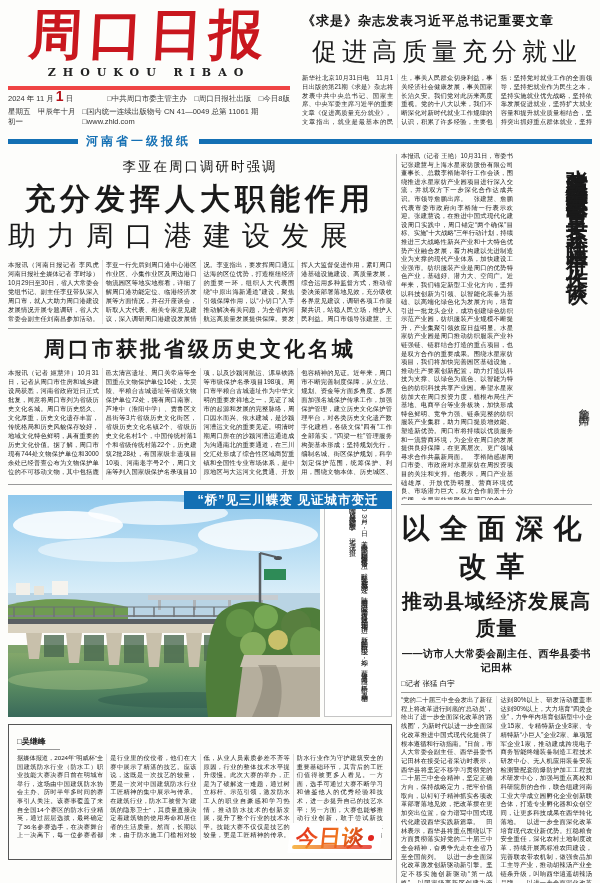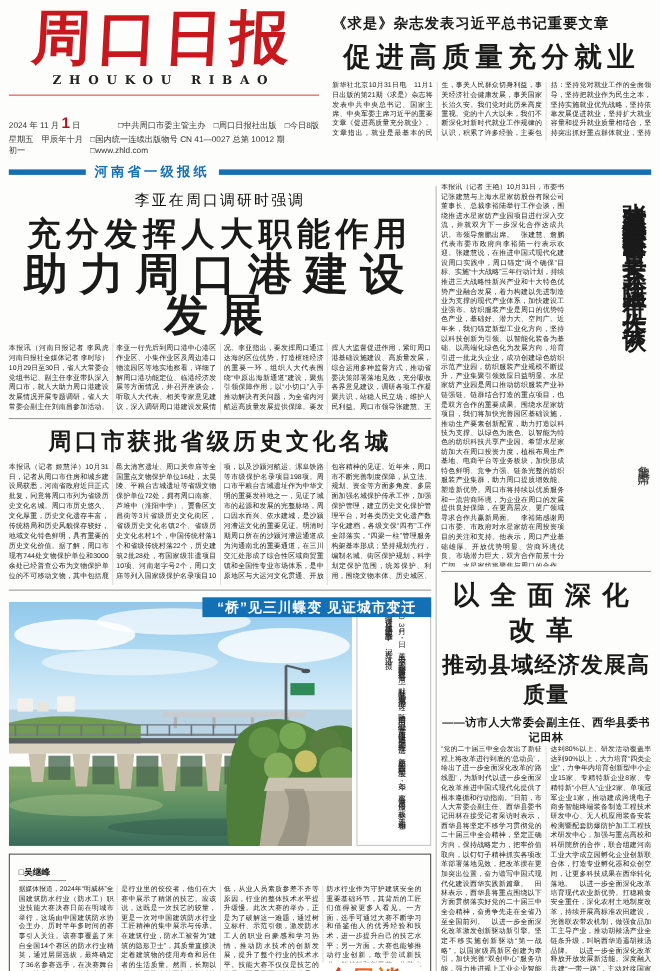--- a/index.html
+++ b/index.html
@@ -3,42 +3,42 @@
 <meta charset="utf-8">
 <style>
   html,body{margin:0;padding:0;background:#f2f2ee;}
   body{width:600px;height:883px;overflow:hidden;font-family:"Liberation Sans",sans-serif;color:#1a1a1a;}
   .page{width:600px;height:883px;background:#fdfdfb;position:relative;}
   
   .header{display:flex;padding:4px 8px 0 8px;}
   .mast{width:282px;flex:none;text-align:center;}
   .mast-title{font-family:"DejaVu Serif",serif;font-weight:bold;color:#c9171e;font-size:54px;line-height:60px;letter-spacing:6px;transform:skewX(-3deg);}
   .mast-pinyin{font-family:"DejaVu Serif",serif;font-weight:bold;font-size:11px;letter-spacing:7px;color:#222;margin-top:2px;}
-  .date-block{margin-top:7px;border-top:1px solid #ef4444;padding-top:20px;font-size:7.5px;color:#333;}
+  .date-block{margin-top:7px;border-top:4px solid #ef4444;padding-top:2px;font-size:7.5px;color:#333;}
   .date-row{display:flex;justify-content:space-between;align-items:baseline;margin-bottom:3px;text-align:left;}
   .date-day{color:#b5121a;font-size:14px;font-weight:bold;line-height:8px;}
   .lede{flex:1;padding-left:12px;}
   .lede-kicker{font-size:13px;font-weight:bold;margin-top:8px;letter-spacing:1px;}
-  .lede-head{font-size:25px;font-weight:700;text-align:center;letter-spacing:5px;margin:5px 0 6px 0;}
+  .lede-head{font-size:25px;font-weight:400;text-align:center;letter-spacing:5px;margin:5px 0 6px 0;}
   .lede-body{column-count:3;column-gap:8px;column-rule:1px solid #ddd;font-size:6.3px;line-height:8.8px;text-align:justify;height:54px;overflow:hidden;color:#222;}
   
   .band{display:flex;align-items:center;margin:3px 8px 0 8px;}
   .band-bar-s{width:70px;height:5px;background:#1470b4;}
   .band-text{color:#1470b4;font-weight:bold;font-size:12px;letter-spacing:3px;padding:0 8px;white-space:nowrap;}
   .band-bar-l{flex:1;height:5px;background:#1470b4;}
   
   .main{display:flex;padding:2px 8px 0 8px;}
   .col-left{width:384px;flex:none;}
   .v-divider{width:1px;background:#bbb;margin:2px 4px 0 4px;}
   .col-right{flex:1;min-width:0;position:relative;}
   .rule{border:0;border-top:1px solid #999;margin:4px 0;}
   
   .lead-kicker{font-size:13.5px;text-align:center;margin-top:6px;letter-spacing:2px;color:#111;}
   .lead-h1{font-size:30px;font-weight:900;text-align:center;letter-spacing:5px;line-height:37px;margin-top:4px;}
-  .lead-h2{font-size:40px;font-weight:700;text-align:center;letter-spacing:11px;line-height:37px;}
+  .lead-h2{font-size:28px;font-weight:400;letter-spacing:11px;line-height:37px;}
   .lead-body{margin-top:6px;column-count:4;column-gap:7px;column-rule:1px solid #ddd;font-size:6.3px;line-height:9px;text-align:justify;height:64px;overflow:hidden;color:#222;}
   
   .city-head{font-size:21px;font-weight:900;text-align:center;letter-spacing:3px;margin:6px 0 5px 0;}
   .city-body{column-count:4;column-gap:7px;column-rule:1px solid #ddd;font-size:6.3px;line-height:9px;text-align:justify;height:112px;overflow:hidden;color:#222;}
   
   .photo-wrap{position:relative;margin-top:10px;display:flex;}
   .photo-titlebar{position:absolute;top:-4px;right:0;width:208px;height:18px;background:#1470b4;color:#fff;font-size:12.5px;font-weight:bold;display:flex;align-items:center;justify-content:center;letter-spacing:1px;z-index:3;}
   .photo{width:312px;height:222px;flex:none;display:block;}
   .photo-caption{flex:1;margin-left:4px;border:1px solid #c5c5c5;background:#fff;padding:6px 4px;display:flex;justify-content:center;}
   .caption-text{writing-mode:vertical-rl;font-size:7px;line-height:12px;letter-spacing:1.5px;color:#222;height:200px;overflow:hidden;text-align:justify;}
@@ -54,21 +54,21 @@
   
   .ra{display:flex;height:348px;overflow:hidden;}
   .ra-body{width:112px;flex:none;font-size:6.3px;line-height:8.6px;text-align:justify;overflow:hidden;color:#222;}
   .ra-headblock{flex:1;writing-mode:vertical-rl;padding-left:4px;display:flex;}
   .ra-h-col1{font-size:22px;font-weight:900;letter-spacing:2px;line-height:30px;}
   .ra-h-col2{font-size:22px;font-weight:900;letter-spacing:7px;line-height:30px;margin-top:4px;}
   .ra-attendee{font-size:11px;color:#333;margin-top:128px;line-height:16px;letter-spacing:2px;}
   
   .reform{position:relative;margin-top:4px;}
   .reform-banner{background:linear-gradient(90deg,#f7ecdc,#f3e2cc 70%,#efe7da);color:#c0392b;font-weight:bold;font-size:11.5px;text-align:center;letter-spacing:2px;padding:3px 0;}
-  .reform-h1{font-family:Liberation Serif, serif;font-size:24px;font-weight:900;text-align:center;letter-spacing:10px;margin-top:5px;}
+  .reform-h1{font-family:Liberation Serif, serif;font-size:28px;font-weight:900;text-align:center;letter-spacing:10px;margin-top:5px;}
   .reform-h2{font-family:"Liberation Serif",serif;font-size:20px;font-weight:900;text-align:center;letter-spacing:1px;margin-top:2px;}
   .reform-sub{font-size:10px;font-weight:bold;text-align:center;margin-top:5px;letter-spacing:0.5px;}
   .reform-byline{font-size:7.5px;color:#222;border-bottom:1px solid #999;padding:4px 0 3px 0;margin-bottom:3px;}
   .reform-body{column-count:2;column-gap:8px;column-rule:1px solid #ddd;font-size:6.3px;line-height:8.7px;text-align:justify;height:232px;overflow:hidden;color:#222;}
 </style>
 </head>
 <body>
 
 <div class="page">
 
@@ -80,21 +80,21 @@
         <div class="date-row">
           <span>
             <span>2024 年 11 月</span>
             <span class="date-day">1</span>
             <span>日</span>
           </span>
           <span>□中共周口市委主管主办　□周口日报社出版　□今日8版</span>
         </div>
         <div class="date-row">
           <span>星期五　甲辰年十月初一</span>
-          <span>□国内统一连续出版物号 CN 41—0027 总第 10012 期 □www.zhld.com</span>
+          <span>□国内统一连续出版物号 CN 41—0049 总第 11061 期 □www.zhld.com</span>
         </div>
       </div>
     </div>
     <div class="lede">
       <div class="lede-kicker">《求是》杂志发表习近平总书记重要文章</div>
       <div class="lede-head">促进高质量充分就业</div>
       <div class="lede-body">新华社北京10月31日电　11月1日出版的第21期《求是》杂志将发表中共中央总书记、国家主席、中央军委主席习近平的重要文章《促进高质量充分就业》。文章指出，就业是最基本的民生，事关人民群众切身利益，事关经济社会健康发展，事关国家长治久安。我们党对此历来高度重视。党的十八大以来，我们不断深化对新时代就业工作规律的认识，积累了许多经验，主要包括：坚持党对就业工作的全面领导，坚持把就业作为民生之本，坚持实施就业优先战略，坚持依靠发展促进就业，坚持扩大就业容量和提升就业质量相结合，坚持突出抓好重点群体就业，坚持创业带动就业，坚持营造公平就业环境，坚持构建和谐劳动关系，等等。这些经验十分宝贵，要长期坚持并不断丰富发展。（下转第八版）</div>
     </div>
   </div>
 
@@ -237,20 +237,21 @@
           <div class="ra-attendee">詹鹏出席</div>
         </div>
       </div>
 
       <hr class="rule">
 
       <div class="reform">
         <div class="reform-h1">以全面深化改革</div>
         <div class="reform-h2">推动县域经济发展高质量</div>
         <div class="reform-sub">——访市人大常委会副主任、西华县委书记田林</div>
+        <div class="reform-byline">□记者 张猛 白宇</div>
         <div class="reform-body">“党的二十届三中全会发出了新征程上将改革进行到底的‘总动员’，绘出了进一步全面深化改革的‘路线图’，为新时代以进一步全面深化改革推进中国式现代化提供了根本遵循和行动指南。”日前，市人大常委会副主任、西华县委书记田林在接受记者采访时表示，西华县将坚定不移学习贯彻党的二十届三中全会精神，坚定正确方向，保持战略定力，把牢价值取向，以钉钉子精神抓实各项改革部署落地见效，把改革摆在更加突出位置，奋力谱写中国式现代化建设西华实践新篇章。　田林表示，西华县将重点围绕以下方面贯彻落实好党的二十届三中全会精神，奋勇争先走在全省乃至全国前列。　以进一步全面深化改革激发创新驱动新引擎。坚定不移实施创新驱动“第一战略”，以国家级高新区创建为牵引，加快完善“双创中心”服务功能，强力推进规上工业企业智能化改造和研发活动全覆盖，确保年内规上工业企业智能化改造率达到80%以上、研发活动覆盖率达到90%以上，大力培育“四类企业”，力争年内培育创新型中小企业15家、专精特新企业8家、专精特新“小巨人”企业2家、单项冠军企业1家，推动建成跨境电子商务智能终端装备制造工程技术研发中心、无人机应用装备安装检测暨配套防爆防护加工工程技术研发中心，加强与重点高校和科研院所的合作，联合组建河南工业大学成立园孵化企业创新联合体，打造专业孵化器和众创空间，让更多科技成果在西华转化落地。　以进一步全面深化改革培育现代农业新优势。扛稳粮食安全重任，深化农村土地制度改革，持续开展高标准农田建设，完善联农带农机制，做强食品加工主导产业，推动胡辣汤产业全链条升级，叫响西华逍遥胡辣汤品牌。　以进一步全面深化改革释放开放发展新活能。深度融入共建“一带一路”，主动对接国家重大战略，提升开放平台能级，优化口岸营商环境，培育外贸新业态新模式，以高水平开放促进高质量发展。</div>
 
       </div>
 
     </div>
   </div>
 
 </div>
 
 </body></html>

